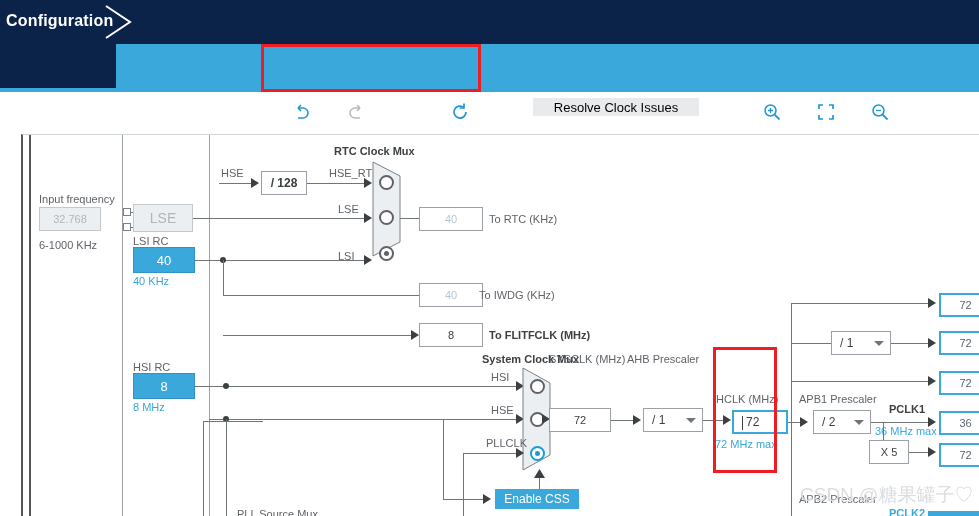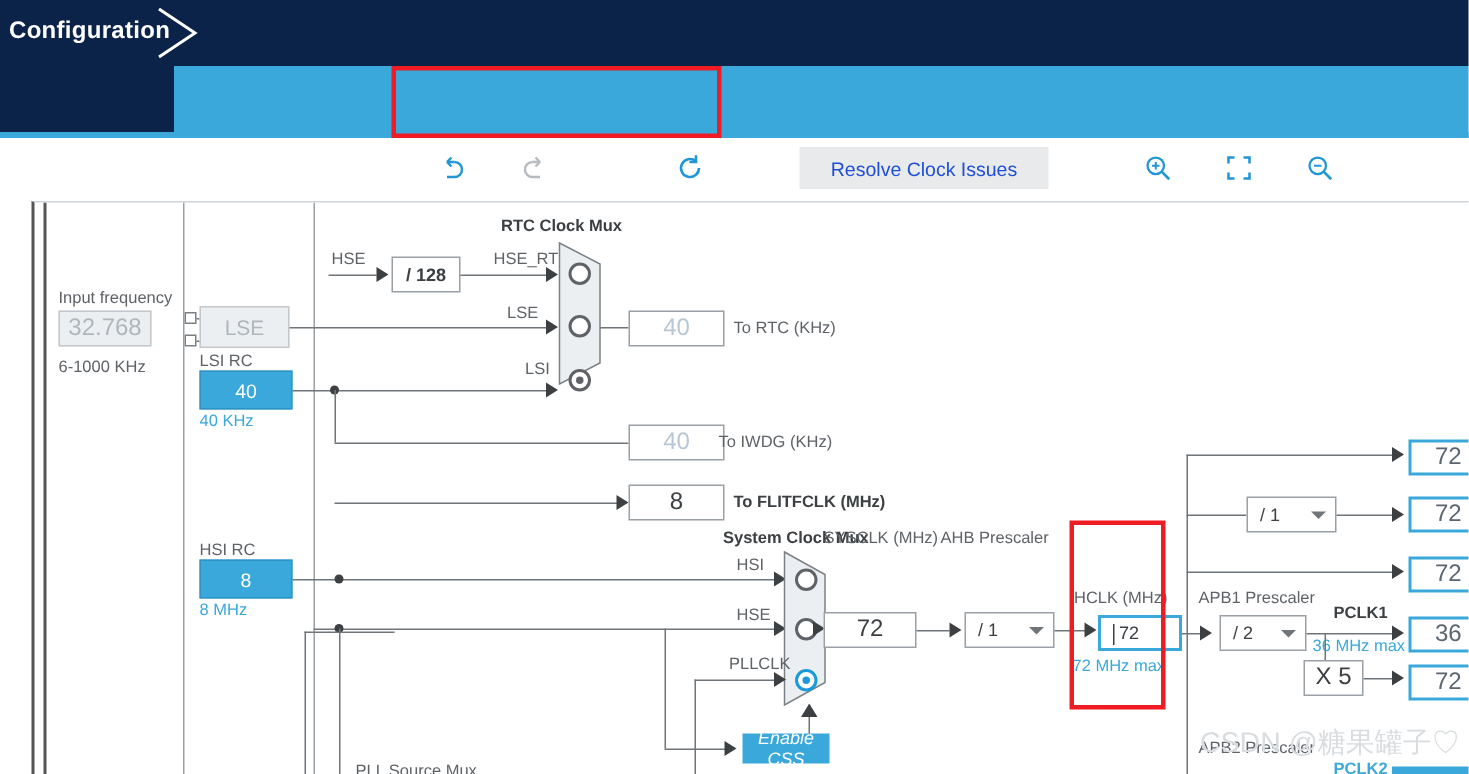--- a/index.html
+++ b/index.html
@@ -76,23 +76,23 @@
   }
   #toolbar-undo { left: 288px; }
   #toolbar-redo { left: 342px; }
   #toolbar-refresh { left: 446px; }
   #toolbar-zoom-in { left: 758px; }
   #toolbar-fit { left: 812px; }
   #toolbar-zoom-out { left: 866px; }
 
   #resolve-clock-issues-button {
     position: absolute; left: 533px; top: 98px;
-    width: 166px; height: 28px;
+    width: 166px; height: 18px;
     background: #e8eaec;
-    color: #1d4ed8;
+    color: #000000;
     font-size: 13px;
     display: flex; align-items: center; justify-content: center;
     border: none;
     font-family: "Liberation Sans", sans-serif;
   }
 
   
   #clock-canvas {
     position: absolute; left: 21px; top: 134px;
     width: 958px; height: 382px;
@@ -132,21 +132,21 @@
   }
   .lbl-title { font-size: 11px; color: #3c4043; font-weight: bold; }
   .lbl-blue { color: #3aa8db; }
   .lbl-bold { font-weight: bold; color: #3c4043; }
 
   .box {
     position: absolute;
     border: 1px solid #9aa0a6;
     background: #ffffff;
     display: flex; align-items: center; justify-content: center;
-    font-size: 16px; color: #3c4043;
+    font-size: 11px; color: #3c4043;
   }
   .box-disabled {
     background: #eceff1; color: #b0b6bb; border: 1px solid #c3c8cc;
   }
   .box-readonly { color: #b7c6d4; }
   .box-blue {
     background: #3aa8db; color: #ffffff;
     border: 1px solid #2f94c4;
   }
   .box-outlined-blue {
@@ -342,21 +342,21 @@
     <path d="M1 1 L28 15 L28 81 L1 95 Z" fill="#eceff1" stroke="#7a8085" stroke-width="1"></path>
   </svg>
 
   <div class="radio" style="left:356px; top:40px;"></div>
 
   <div class="radio" style="left:356px; top:75px;"></div>
 
   <div class="radio radio-gray-on" style="left:356px; top:111px;"></div>
 
   <div class="lbl" style="left:315px; top:68px;">LSE</div>
-  <div class="lbl" style="left:315px; top:105px;margin-left:12px;">LSI</div>
+  <div class="lbl" style="left:315px; top:115px;">LSI</div>
 
   <div class="wire wire-h" style="left:377px; top:83px; width:32px;"></div>
   <div class="arrow" style="left:409px; top:78px;"></div>
 
   <div class="box box-readonly" style="left:396px; top:72px; width:64px; height:24px;">
     <span>40</span>
   </div>
   <div class="lbl" style="left:466px; top:78px;">To RTC (KHz)</div>
 
   <div class="box box-readonly" style="left:396px; top:148px; width:64px; height:24px;">
@@ -396,21 +396,21 @@
   <div class="lbl" style="left:468px; top:236px;">HSI</div>
   <div class="radio" style="left:507px; top:244px;"></div>
   <div class="lbl" style="left:468px; top:269px;">HSE</div>
   <div class="radio" style="left:507px; top:277px;"></div>
   <div class="lbl" style="left:463px; top:302px;">PLLCLK</div>
   <div class="radio radio-on" style="left:507px; top:311px;"></div>
   <div class="wire wire-h" style="left:440px; top:318px; width:53px;"></div>
   <div class="arrow" style="left:493px; top:313px;"></div>
   <div class="wire wire-v" style="left:440px; top:318px; height:64px;"></div>
 
-  <button id="enable-css-button" style="left:472px; top:354px; width:58px; height:20px;font-style:italic;">Enable CSS</button>
+  <button id="enable-css-button" style="left:472px; top:354px; width:84px; height:20px;">Enable CSS</button>
   <div class="wire wire-v" style="left:516px; top:336px; height:18px;"></div>
   <svg style="position:absolute; left:511px; top:334px; width:11px; height:9px;" viewBox="0 0 11 9">
     <path d="M5.5 0 L11 9 L0 9 Z" fill="#3c4043"></path>
   </svg>
   <div class="wire wire-h" style="left:420px; top:364px; width:42px;"></div>
   <div class="arrow" style="left:460px; top:359px;"></div>
   <div class="wire wire-v" style="left:420px; top:284px; height:80px;"></div>
 
   <div class="wire wire-h" style="left:527px; top:284px; width:24px;"></div>
   <div class="arrow" style="left:519px; top:279px;"></div>

